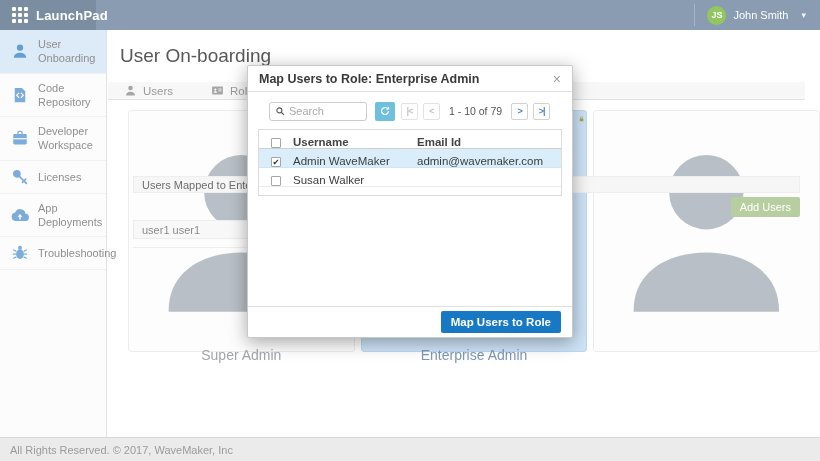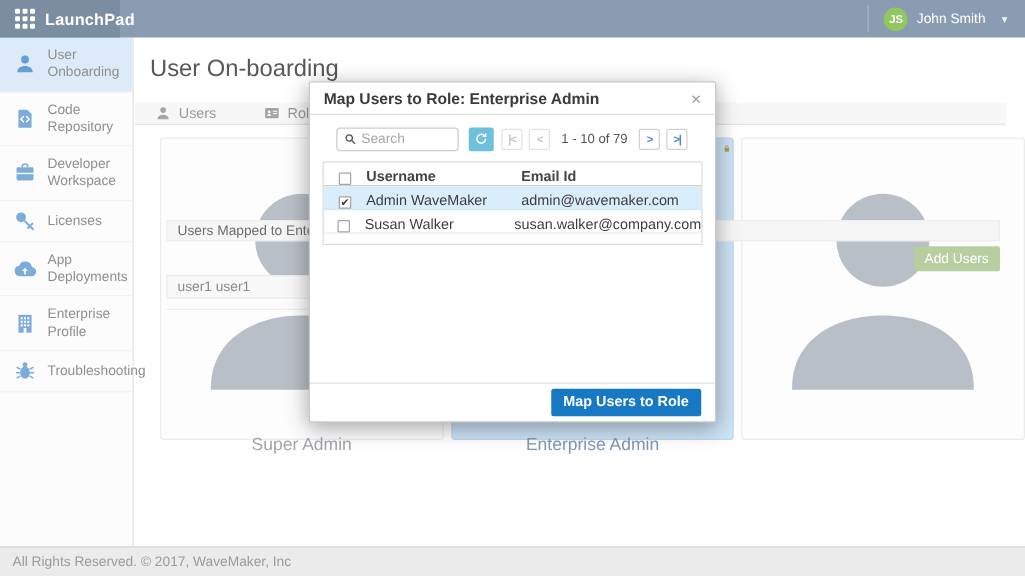--- a/index.html
+++ b/index.html
@@ -147,40 +147,20 @@
           <path d="M19.4 10.2A7.2 7.2 0 0 0 5.6 8.7a5.7 5.7 0 0 0 .8 11.3h12.2a4.6 4.6 0 0 0 .8-9.8z"></path>
           <path d="M12 18v-4.5" stroke="#fff" stroke-width="1.8" fill="none"></path>
           <path d="m12 10.8 3.1 3.6H8.9z" fill="#fff"></path>
         </svg>
       </span>
     <span class="side-label">App Deployments</span>
   </div>
   <div class="side-item">
     <span class="sicon">
         <svg viewBox="0 0 24 24">
-          <rect x="5" y="2.5" width="14" height="19"></rect>
-          <g fill="#fff">
-            <rect x="7.4" y="5" width="2.2" height="2.2"></rect>
-            <rect x="10.9" y="5" width="2.2" height="2.2"></rect>
-            <rect x="14.4" y="5" width="2.2" height="2.2"></rect>
-            <rect x="7.4" y="8.8" width="2.2" height="2.2"></rect>
-            <rect x="10.9" y="8.8" width="2.2" height="2.2"></rect>
-            <rect x="14.4" y="8.8" width="2.2" height="2.2"></rect>
-            <rect x="7.4" y="12.6" width="2.2" height="2.2"></rect>
-            <rect x="10.9" y="12.6" width="2.2" height="2.2"></rect>
-            <rect x="14.4" y="12.6" width="2.2" height="2.2"></rect>
-            <rect x="10.5" y="16.6" width="3" height="4.9"></rect>
-          </g>
-        </svg>
-      </span>
-    <span class="side-label">Enterprise Profile</span>
-  </div>
-  <div class="side-item">
-    <span class="sicon">
-        <svg viewBox="0 0 24 24">
           <ellipse cx="12" cy="13.5" rx="5.2" ry="6.5"></ellipse>
           <circle cx="12" cy="5" r="2.6"></circle>
           <g stroke="currentColor" stroke-width="1.6" fill="none" stroke-linecap="round">
             <path d="M6.5 9.5 3.5 8M6.3 13.5H3M6.5 17.5l-3 1.5M17.5 9.5l3-1.5M17.7 13.5H21M17.5 17.5l3 1.5"></path>
           </g>
         </svg>
       </span>
     <span class="side-label">Troubleshooting</span>
   </div>
 </div>
@@ -312,21 +292,20 @@
           <span class="cb">✔</span>
         </span>
       <span class="col-user">Admin WaveMaker</span>
       <span class="col-email">admin@wavemaker.com</span>
     </div>
     <div class="t-row">
       <span class="col-check">
           <span class="cb"></span>
         </span>
       <span class="col-user">Susan Walker</span>
-      <span class="col-email">susan.walker@company.com</span>
     </div>
     <div class="t-spacer"></div>
   </div>
 
   <div class="m-footer">
     <button class="submit-btn">Map Users to Role</button>
   </div>
 </div>
 
 <div class="page-footer">

